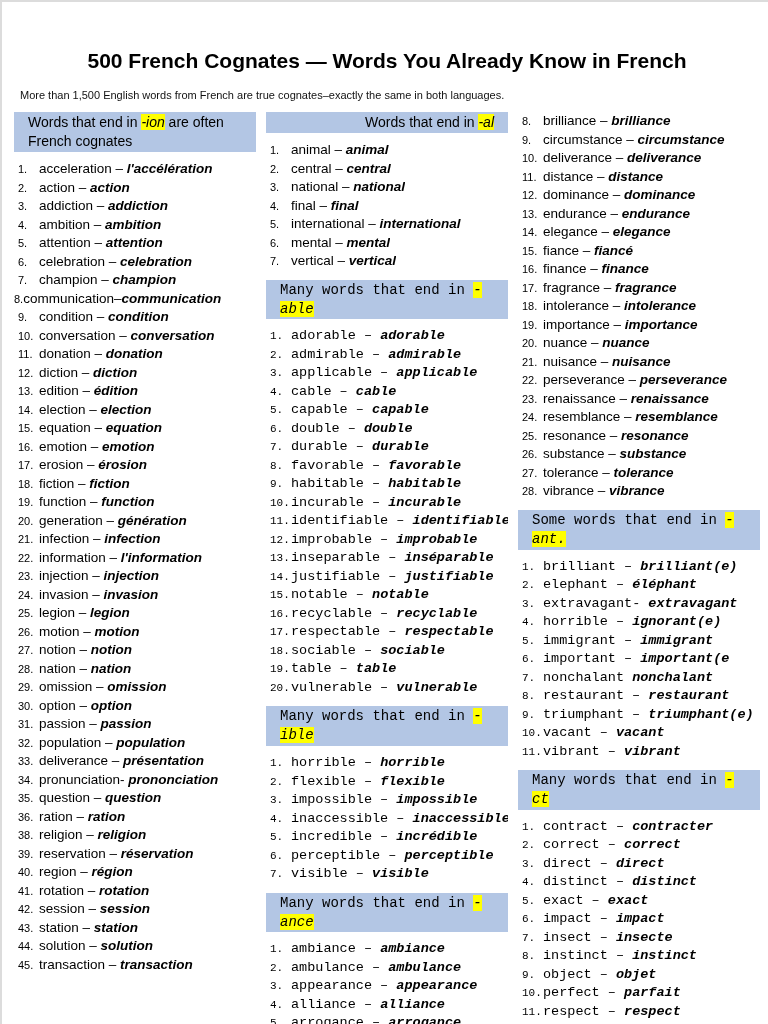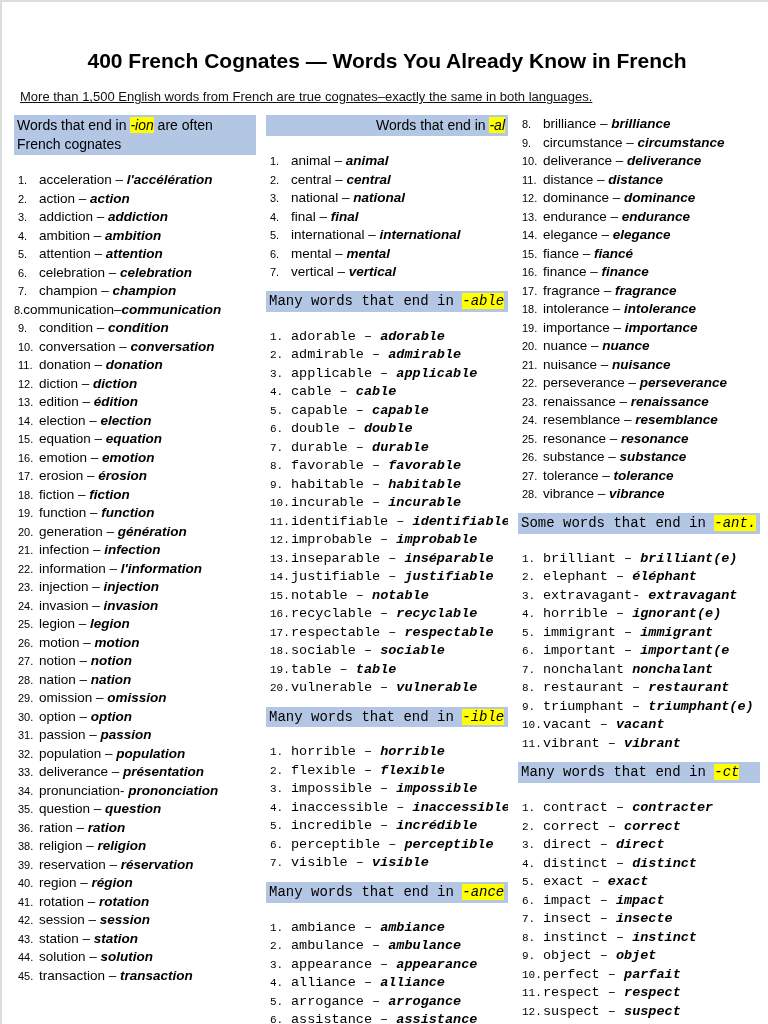--- a/index.html
+++ b/index.html
@@ -19,37 +19,36 @@
   }
   .title {
     text-align:center;
     font-size:21px;
     font-weight:bold;
     line-height:1.25;
   }
   .subtitle {
     margin-top:15px;
     margin-left:6px;
-    font-size:13px;
-    text-decoration:underline;
+    font-size:11px;
     color:#111;
   }
   .columns {
     display:flex;
     gap:10px;
     margin-top:11px;
   }
   .col { flex:1; min-width:0; }
   .section + .section { margin-top:9px;font-family:Liberation Mono, monospace; }
   .sec-header {
     background:var(--header-bg,#b3c6e4);
     font-size:14px;
     line-height:1.35;
-    padding:1px 3px;
-    margin-bottom:16px;
+    padding:1px 14px;
+    margin-bottom:8px;
   }
   .sec-header.center { text-align:right; }
   .hl {
     background:var(--highlight,#ffff00);
     font-style:italic;
   }
   .item {
     display:flex;
     font-size:13.5px;
     line-height:18.5px;
@@ -63,21 +62,21 @@
     padding-left:4px;
   }
   .item.tight .num { width:auto; padding-left:0; }
   .txt { overflow:hidden; }
   .fr { font-weight:bold; font-style:italic; }
 </style>
 </head>
 <body>
 
 <div class="page">
-  <h1 class="title">400 French Cognates — Words You Already Know in French</h1>
+  <h1 class="title">500 French Cognates — Words You Already Know in French</h1>
   <div class="subtitle">More than 1,500 English words from French are true cognates–exactly the same in both languages.</div>
   <div class="columns" id="columns">
       <div class="col">
         <div class="section">
           <div class="sec-header"><span>Words that end in </span><span class="hl">-ion</span><span> are often French cognates</span></div>
           <div>
             <div class="item">
               <span class="num">1.</span>
               <span class="txt"><span class="en">acceleration</span><span class="sep"> – </span><span class="fr">l'accélération</span></span>
             </div>

